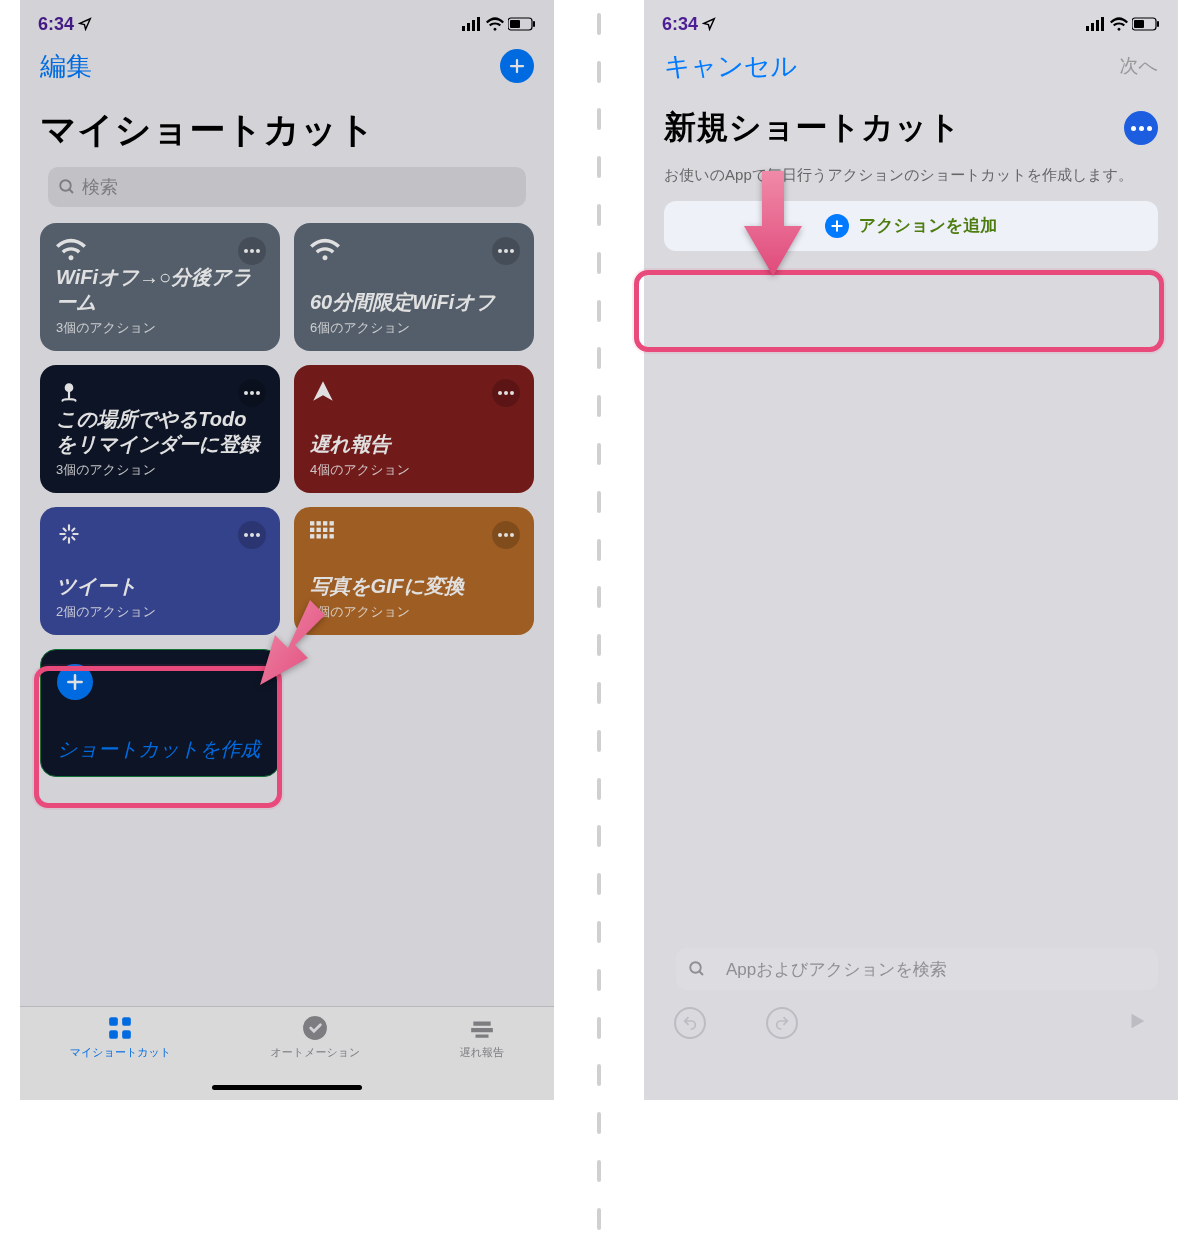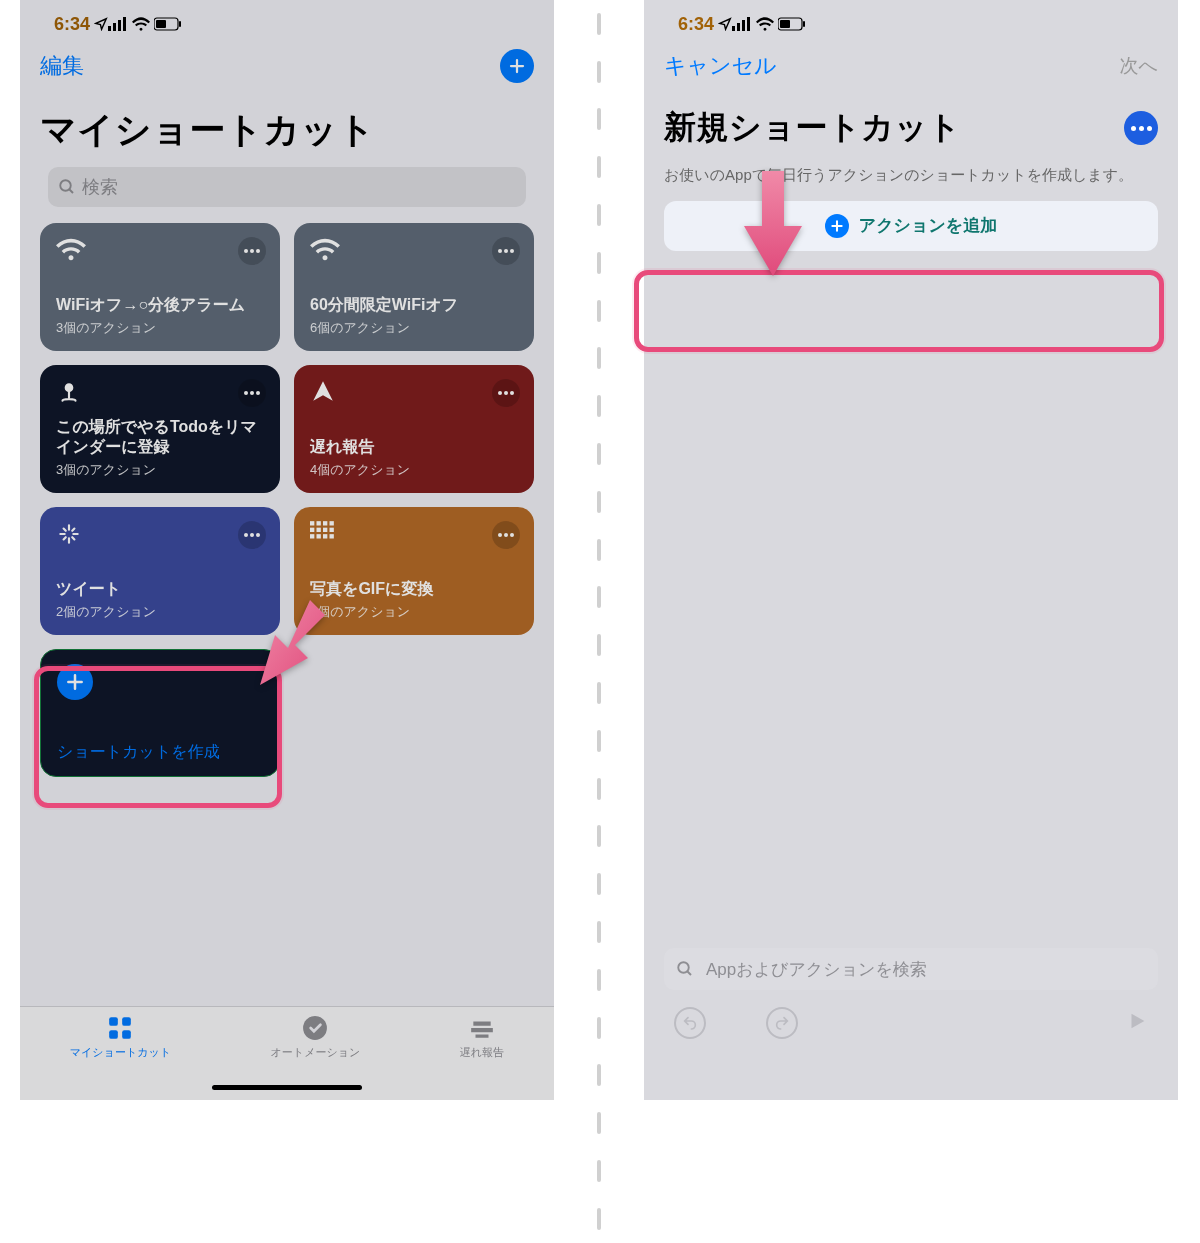--- a/index.html
+++ b/index.html
@@ -4,58 +4,58 @@
 <style>
   * { box-sizing: border-box; margin: 0; padding: 0; font-family: -apple-system, "Hiragino Sans", "Hiragino Kaku Gothic ProN", sans-serif; }
   body { background: #fff; display: flex; gap: 0; width: 1200px; height: 1243px; position: relative; }
   .divider-col { width: 50px; display: flex; flex-direction: column; align-items: center; justify-content: space-around; }
   .divider-col .dash { width: 4px; height: 22px; background: #d0d0d0; border-radius: 2px; margin: 8px 0;}
   .screen { width: 534px; height: 1100px; background: #efeff4; border-radius: 0; position: relative; overflow: hidden; display: flex; flex-direction: column; }
   .screen-wrap { padding: 0 20px 40px 20px; position:relative;}
   
   .dim { filter: brightness(0.88); }
   
-  .status { height: 44px; display: flex; align-items: center; padding: 4px 34px 0; font-weight: 600; font-size: 18px; color:#a16207;}
+  .status { height: 44px; display: flex; align-items: center; justify-content: space-between; padding: 4px 18px 0; font-weight: 600; font-size: 18px; color:#4c1d95;}
   .status .left { display:flex; align-items:center; gap:4px;}
   .status .right { display:flex; align-items:center; gap:4px;}
   .status svg { display:block; }
   
   .navrow { height: 44px; display:flex; align-items:center; justify-content:space-between; padding:0 20px; }
-  .navrow .link { color:#007aff; font-size:22px; }
+  .navrow .link { color:#007aff; font-size:26px; }
   .navrow .grey { color:#999; font-size:19px; }
   .plusbtn { width:34px; height:34px; border-radius:50%; background:#007aff; display:flex; align-items:center; justify-content:center; color:#fff; font-size:24px; font-weight:400;}
   .morebtn { width:34px; height:34px; border-radius:50%; background:#1d5ee0; display:flex; align-items:center; justify-content:center; }
   .morebtn span{width:5px;height:5px;background:#fff;border-radius:50%;margin:0 1.5px;}
   
   h1.title { font-size:36px; font-weight:800; padding:18px 20px 12px; letter-spacing:0.5px;}
   
   .search { margin:0 28px; height:40px; background:#dcdce1; border-radius:10px; display:flex; align-items:center; padding:0 10px; color:#8e8e93; font-size:18px; gap:6px;}
   .search svg{flex:none;}
   
   .grid { display:grid; grid-template-columns:1fr 1fr; gap:14px; padding:16px 20px 0; }
   .tile { border-radius:16px; padding:14px 14px 14px 16px; height:128px; position:relative; color:#fff; display:flex; flex-direction:column; justify-content:space-between;}
   .tile .top { display:flex; justify-content:space-between; align-items:flex-start;}
   .tile .dots { width:28px;height:28px;border-radius:14px;background:rgba(0,0,0,0.18);display:flex;align-items:center;justify-content:center;gap:2px;}
   .tile .dots i{width:4px;height:4px;background:#fff;border-radius:50%;}
-  .tile .name { font-size:16px; font-weight:600; line-height:1.25;}
+  .tile .name { font-size:20px; font-weight:600; line-height:1.25;font-style:italic;}
   .tile .sub { font-size:13px; opacity:.85; margin-top:4px;}
   .tile.light { background:#0f172a; color:#007aff; border:1px solid #15803d;}
   .tile.light .pluscircle{width:36px;height:36px;border-radius:50%;background:#007aff;display:flex;align-items:center;justify-content:center;color:#fff;font-size:26px;}
   .highlight { position:absolute; border:5px solid #e84a7b; border-radius:14px; box-shadow:0 0 0 2px rgba(232,74,123,.1); pointer-events:none;}
   
   .tabbar { position:absolute; bottom:0; left:0; right:0; height:94px; background:#f7f7f8; border-top:1px solid #d1d1d6; display:flex; justify-content:space-around; padding-top:8px;}
   .tab { display:flex; flex-direction:column; align-items:center; gap:4px; color:#8e8e93; font-size:11px;}
   .tab.active{color:#007aff;}
   .tab .ico{height:26px;display:flex;align-items:center;}
   .home-ind{position:absolute;bottom:10px;left:50%;transform:translateX(-50%);width:150px;height:5px;background:#000;border-radius:3px;}
   
   .desc { padding:0 20px; font-size:15px; color:#666; line-height:1.5;}
-  .addaction { margin:14px 20px 0; background:#eef1f8; border-radius:12px; height:50px; display:flex; align-items:center; justify-content:center; gap:10px; color:#0f766e; font-weight:600; font-size:17px;}
+  .addaction { margin:14px 20px 0; background:#eef1f8; border-radius:12px; height:50px; display:flex; align-items:center; justify-content:center; gap:10px; color:#4d7c0f; font-weight:600; font-size:17px;}
   .addaction .mini{width:24px;height:24px;border-radius:50%;background:#007aff;color:#fff;display:flex;align-items:center;justify-content:center;font-size:18px;}
-  .bottomsearch { position:absolute; left:20px; right:20px; bottom:110px; height:42px; background:#dcdce1; border-radius:10px; display:flex; align-items:center; padding:0 12px; color:#8e8e93; font-size:17px; gap:12px;}
+  .bottomsearch { position:absolute; left:32px; right:20px; bottom:110px; height:42px; background:#dcdce1; border-radius:10px; display:flex; align-items:center; padding:0 12px; color:#8e8e93; font-size:17px; gap:20px;}
   .undo-row { position:absolute; left:0; right:0; bottom:54px; height:46px; display:flex; align-items:center; padding:0 30px; gap:60px;}
   .undo-row .circ{width:32px;height:32px;border-radius:50%;border:2px solid #bcbcc2;display:flex;align-items:center;justify-content:center;color:#bcbcc2;}
   .undo-row .play{margin-left:auto;color:#bcbcc2;}
   
   .arrow { position:absolute; pointer-events:none; }
   .arrow svg{display:block; filter:drop-shadow(0 2px 3px rgba(0,0,0,.3));}
 </style>
 </head>
 <body>
 

